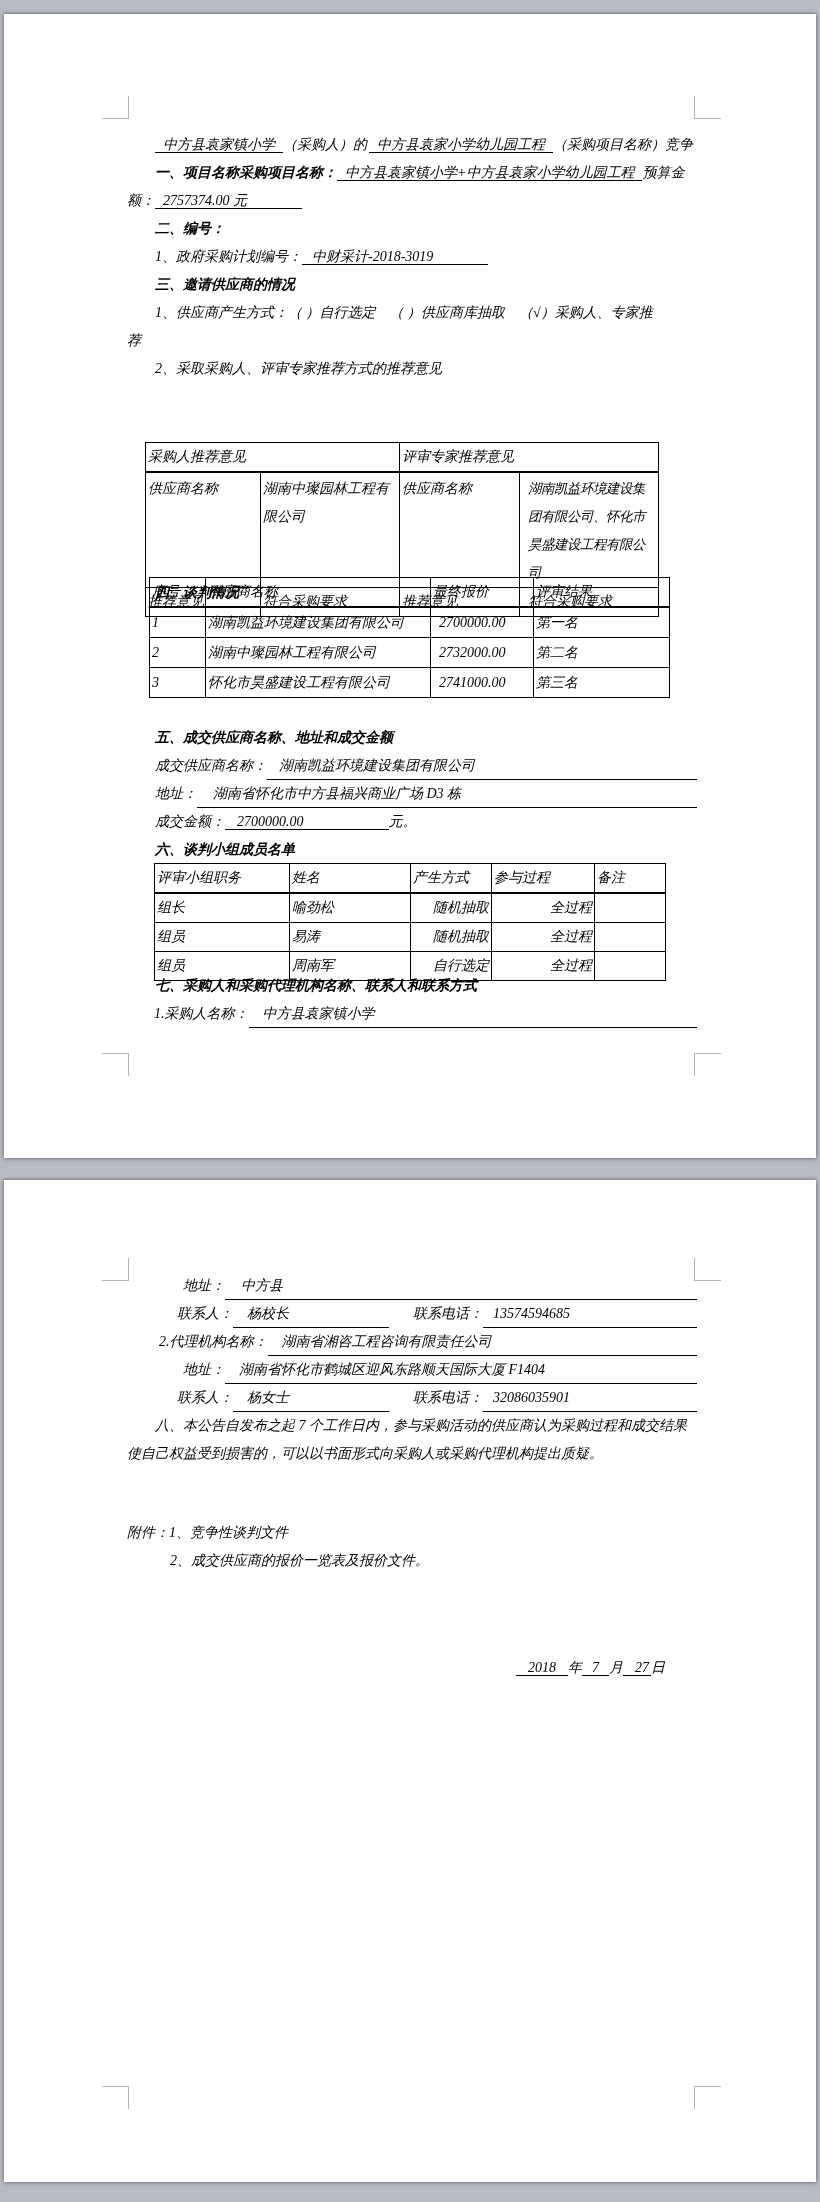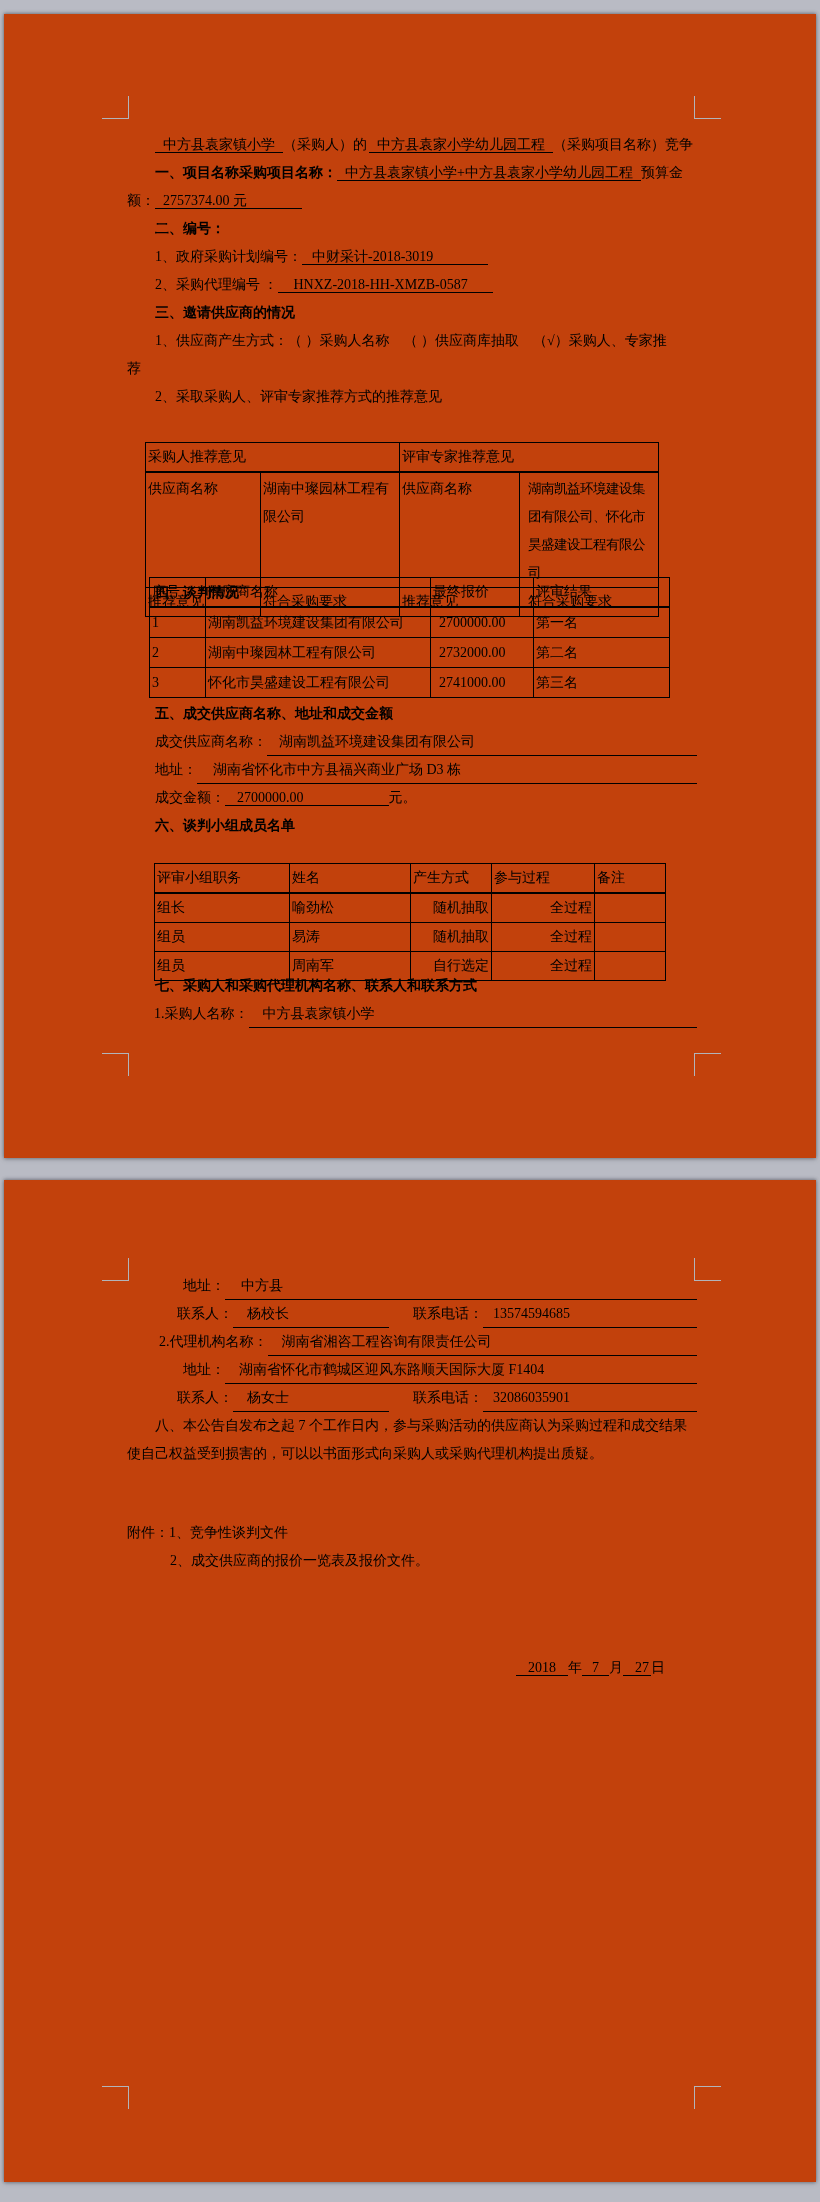--- a/index.html
+++ b/index.html
@@ -5,22 +5,23 @@
   html,body{margin:0;padding:0;}
   body{
     width:820px;height:2202px;
     background:#b9bbc4;
     font-family:"Liberation Serif","DejaVu Serif",serif;
     color:#000;
     position:relative;
     overflow:hidden;
   }
   .page{
-    position:absolute;left:4px;width:812px;background:#c2410c;
+    position:absolute;left:4px;width:812px;background:#ffffff;
     box-shadow:0 1px 4px rgba(70,72,84,.55), 0 -1px 3px rgba(70,72,84,.45);
+    font-style:italic;
   }
   #page1{top:14px;height:1144px;}
   #page2{top:1180px;height:1002px;}
   
   .mark{position:absolute;width:26px;height:22px;}
   .mark.tl{border-right:1px solid #b2b4ba;border-bottom:1px solid #b2b4ba;}
   .mark.tr{border-left:1px solid #b2b4ba;border-bottom:1px solid #b2b4ba;}
   .mark.bl{border-right:1px solid #b2b4ba;border-top:1px solid #b2b4ba;}
   .mark.br{border-left:1px solid #b2b4ba;border-top:1px solid #b2b4ba;}
   
@@ -93,27 +94,24 @@
     <div class="ln">
       <span>额：</span><span class="u u-budget">2757374.00 元</span>
     </div>
     <div class="ln ind">
       <span class="b">二、编号：</span>
     </div>
     <div class="ln ind">
       <span>1、政府采购计划编号：</span><span class="u u-plan">中财采计-2018-3019</span>
     </div>
     <div class="ln ind">
-      <span>2、采购代理编号 ：</span><span class="u u-agent">HNXZ-2018-HH-XMZB-0587</span>
-    </div>
-    <div class="ln ind">
       <span class="b">三、邀请供应商的情况</span>
     </div>
     <div class="ln ind">
-      <span>1、供应商产生方式：</span><span>（ ）采购人名称</span><span class="gap">（ ）供应商库抽取</span><span class="gap">（√）采购人、专家推</span>
+      <span>1、供应商产生方式：</span><span>（ ）自行选定</span><span class="gap">（ ）供应商库抽取</span><span class="gap">（√）采购人、专家推</span>
     </div>
     <div class="ln">
       <span>荐</span>
     </div>
     <div class="ln ind">
       <span>2、采取采购人、评审专家推荐方式的推荐意见</span>
     </div>
   </div>
 
   <table class="t t1">
@@ -177,21 +175,21 @@
     </tr>
     <tr class="r">
       <td>3</td>
       <td>怀化市昊盛建设工程有限公司</td>
       <td class="price">2741000.00</td>
       <td>第三名</td>
     </tr>
   </tbody>
     </table>
 
-  <div class="blk" style="top:686px;">
+  <div class="blk" style="top:710px;">
     <div class="ln ind">
       <span class="b">五、成交供应商名称、地址和成交金额</span>
     </div>
     <div class="ln row">
       <span class="lbl28">成交供应商名称：</span>
         <span class="u pl12">湖南凯益环境建设集团有限公司</span>
         <span class="fill"></span>
     </div>
     <div class="ln row">
       <span class="lbl28">地址：</span>

